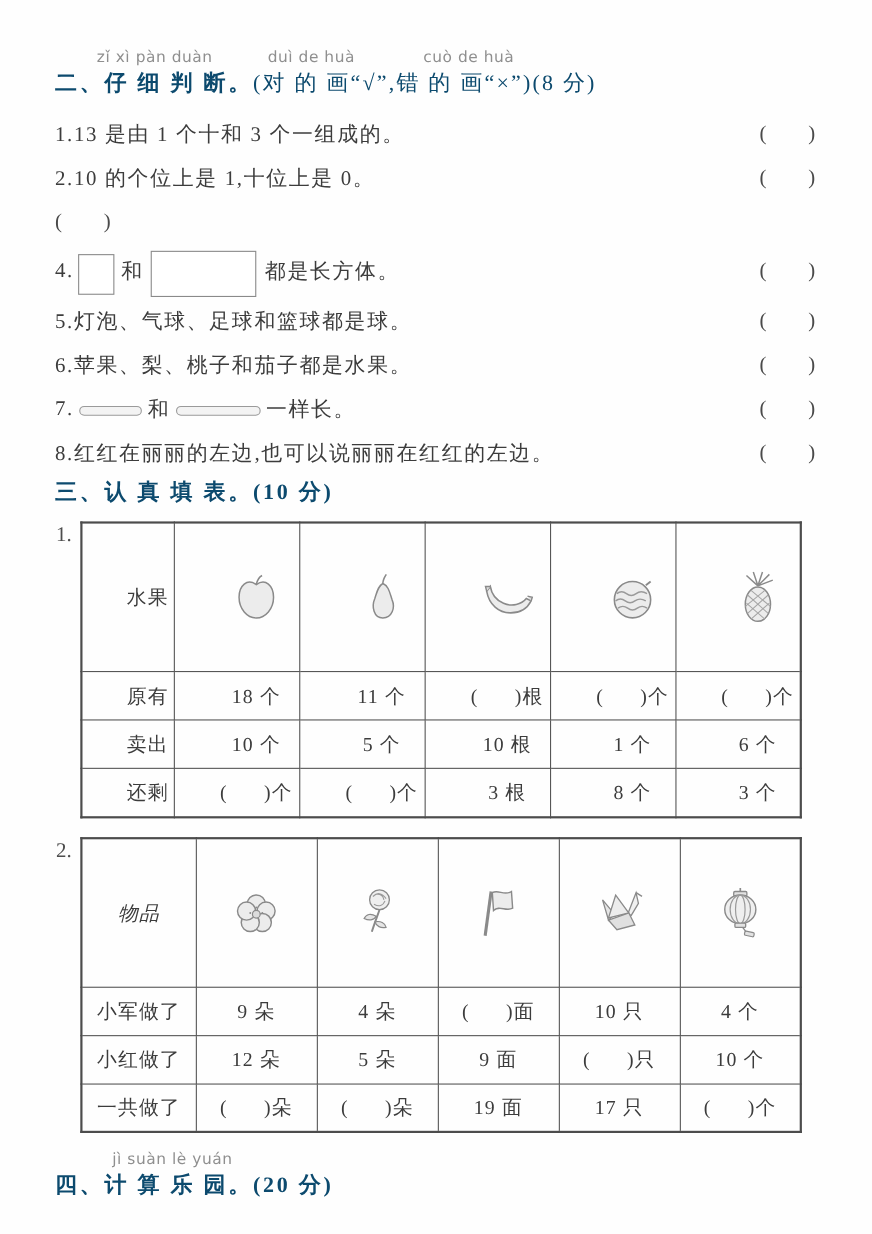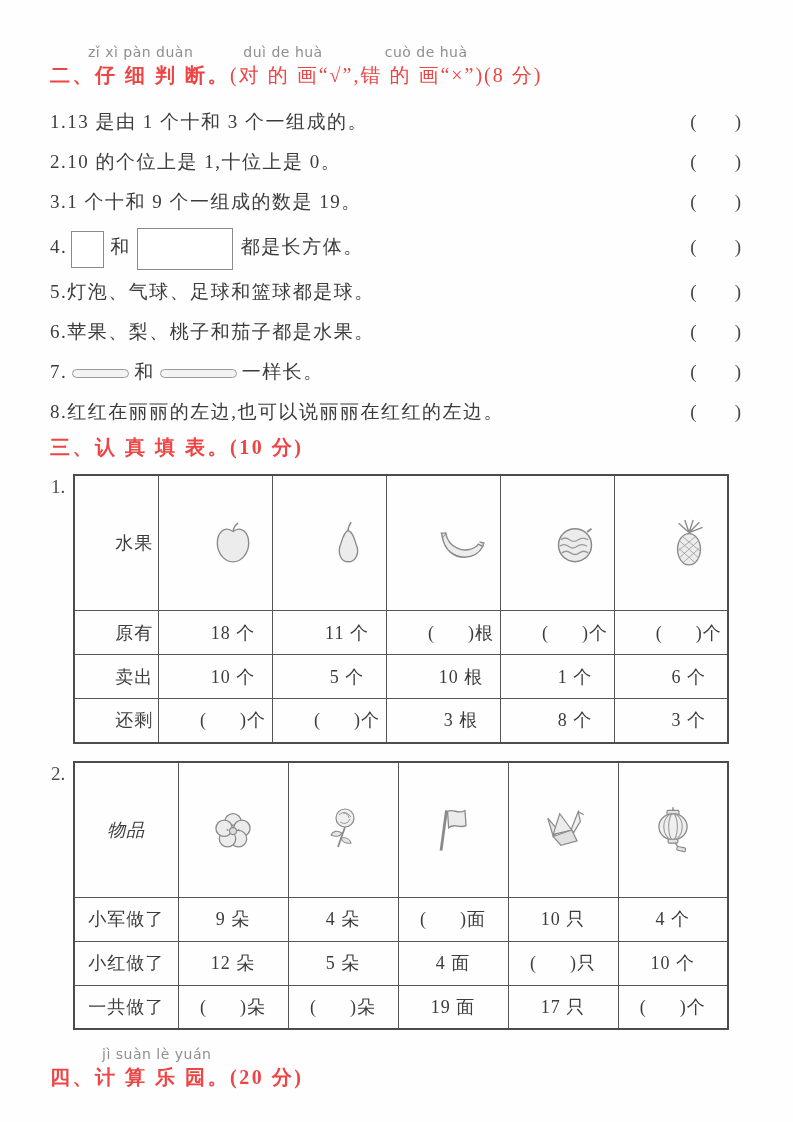--- a/index.html
+++ b/index.html
@@ -17,21 +17,21 @@
   
   .pinyin { font-size:14px; color:#8f8f8f; letter-spacing:0.5px;
             font-family:"DejaVu Sans","Liberation Sans",sans-serif; }
   .s2-pinyin { display:flex; margin-left:38px; }
   .s2-pinyin .p2 { margin-left:50px; }
   .s2-pinyin .p3 { margin-left:62px; }
   .s3-pinyin { margin-left:38px; margin-top:14px; }
   .s4-pinyin { margin-left:52px; margin-top:16px; }
 
   
-  .heading { font-size:20px; font-weight:600; color:#ef4444;
+  .heading { font-size:20px; font-weight:600; color:#0c4a6e;
              letter-spacing:2.5px; margin-top:2px; white-space:pre; }
   .heading .note { font-weight:500; letter-spacing:2px; }
 
   
   .questions { margin-top:13px; }
   .q-row { display:flex; justify-content:space-between; align-items:center;
            height:40px; font-size:19px; letter-spacing:1.5px; }
   .q-row.tall { height:50px; }
   .q-text { display:flex; align-items:center; }
   .blank { white-space:pre; font-size:19px; letter-spacing:0; color:#4a4a4a; }
@@ -84,21 +84,20 @@
     <div class="questions">
       <div class="q-row">
         <span class="q-text">1.13 是由 1 个十和 3 个一组成的。</span>
         <span class="blank">(        )</span>
       </div>
       <div class="q-row">
         <span class="q-text">2.10 的个位上是 1,十位上是 0。</span>
         <span class="blank">(        )</span>
       </div>
       <div class="q-row">
-        <span class="q-text">3.1 个十和 9 个一组成的数是 19。</span>
         <span class="blank">(        )</span>
       </div>
       <div class="q-row tall">
         <span class="q-text">
           <span>4.</span>
           <span class="shape-square"></span>
           <span>和</span>
           <span class="shape-rect"></span>
           <span>都是长方体。</span>
         </span>
@@ -261,21 +260,21 @@
           <td>9 朵</td>
           <td>4 朵</td>
           <td>(      )面</td>
           <td>10 只</td>
           <td>4 个</td>
         </tr>
         <tr class="datarow">
           <td class="lblcol">小红做了</td>
           <td>12 朵</td>
           <td>5 朵</td>
-          <td>4 面</td>
+          <td>9 面</td>
           <td>(      )只</td>
           <td>10 个</td>
         </tr>
         <tr class="datarow">
           <td class="lblcol">一共做了</td>
           <td>(      )朵</td>
           <td>(      )朵</td>
           <td>19 面</td>
           <td>17 只</td>
           <td>(      )个</td>

